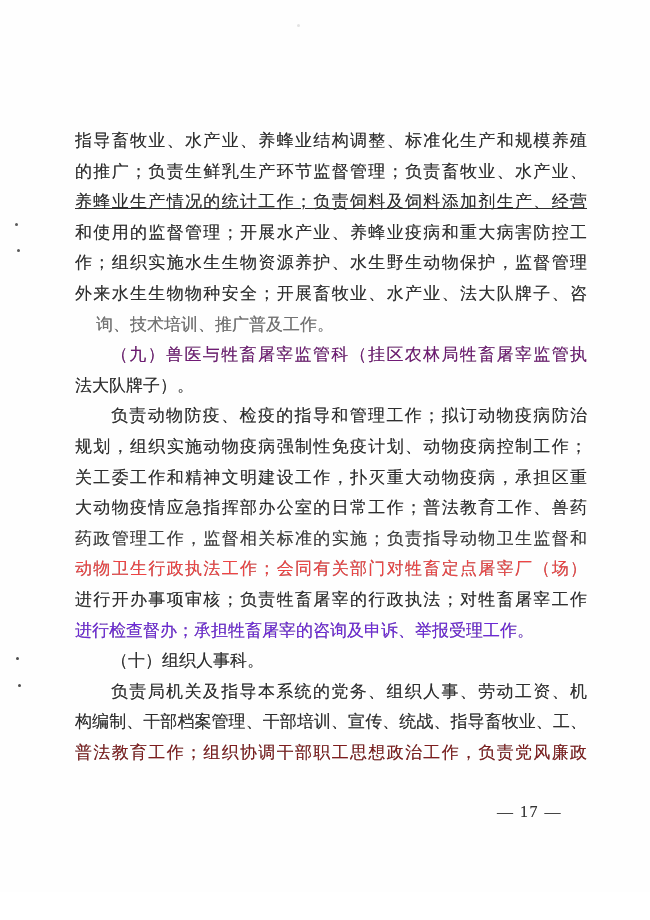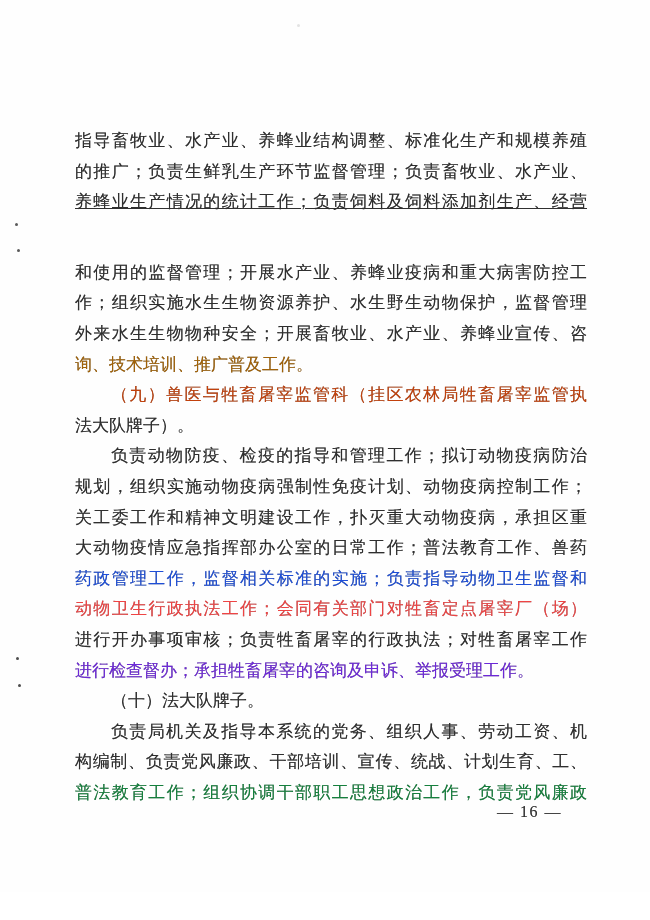--- a/index.html
+++ b/index.html
@@ -64,35 +64,35 @@
       <div class="speck" style="left: 297px; top: 24px; width: 3px; height: 3px; background: rgb(227, 227, 227);"></div>
       <div class="speck" style="left: 15px; top: 223px; width: 3px; height: 3px; background: rgb(90, 90, 90);"></div>
       <div class="speck" style="left: 17px; top: 249px; width: 3px; height: 3px; background: rgb(90, 90, 90);"></div>
       <div class="speck" style="left: 16px; top: 657px; width: 3px; height: 3px; background: rgb(77, 77, 77);"></div>
       <div class="speck" style="left: 18px; top: 684px; width: 3px; height: 3px; background: rgb(77, 77, 77);"></div>
     </div>
   <div class="text-block">
       <div class="line" style="color: rgb(47, 47, 47);">指导畜牧业、水产业、养蜂业结构调整、标准化生产和规模养殖</div>
       <div class="line" style="color: rgb(47, 47, 47);">的推广；负责生鲜乳生产环节监督管理；负责畜牧业、水产业、</div>
       <div class="line" style="color: rgb(47, 47, 47); text-decoration: underline;">养蜂业生产情况的统计工作；负责饲料及饲料添加剂生产、经营</div>
-      <div class="line" style="color: rgb(47, 47, 47); margin-top: 40px;">和使用的监督管理；开展水产业、养蜂业疫病和重大病害防控工</div>
+      <div class="line" style="color: rgb(47, 47, 47);">和使用的监督管理；开展水产业、养蜂业疫病和重大病害防控工</div>
       <div class="line" style="color: rgb(47, 47, 47);">作；组织实施水生生物资源养护、水生野生动物保护，监督管理</div>
-      <div class="line" style="color: rgb(47, 47, 47);">外来水生生物物种安全；开展畜牧业、水产业、养蜂业宣传、咨</div>
-      <div class="line natural" style="color: #a16207;">询、技术培训、推广普及工作。</div>
-      <div class="line indent" style="color: #c2410c;">（九）兽医与牲畜屠宰监管科（挂区农林局牲畜屠宰监管执</div>
+      <div class="line" style="color: rgb(47, 47, 47);">外来水生生物物种安全；开展畜牧业、水产业、法大队牌子、咨</div>
+      <div class="line natural" style="color: #737373; margin-left: 21px;">询、技术培训、推广普及工作。</div>
+      <div class="line indent" style="color: #701a75;">（九）兽医与牲畜屠宰监管科（挂区农林局牲畜屠宰监管执</div>
       <div class="line natural" style="color: rgb(47, 47, 47);">法大队牌子）。</div>
       <div class="line indent" style="color: rgb(47, 47, 47);">负责动物防疫、检疫的指导和管理工作；拟订动物疫病防治</div>
       <div class="line" style="color: rgb(47, 47, 47);">规划，组织实施动物疫病强制性免疫计划、动物疫病控制工作；</div>
       <div class="line" style="color: rgb(47, 47, 47);">关工委工作和精神文明建设工作，扑灭重大动物疫病，承担区重</div>
       <div class="line" style="color: rgb(47, 47, 47);">大动物疫情应急指挥部办公室的日常工作；普法教育工作、兽药</div>
-      <div class="line" style="color: #1d4ed8;">药政管理工作，监督相关标准的实施；负责指导动物卫生监督和</div>
+      <div class="line" style="color: #404040;">药政管理工作，监督相关标准的实施；负责指导动物卫生监督和</div>
       <div class="line" style="color: #ef4444;">动物卫生行政执法工作；会同有关部门对牲畜定点屠宰厂（场）</div>
       <div class="line" style="color: rgb(47, 47, 47);">进行开办事项审核；负责牲畜屠宰的行政执法；对牲畜屠宰工作</div>
       <div class="line natural" style="color: #6d28d9;">进行检查督办；承担牲畜屠宰的咨询及申诉、举报受理工作。</div>
-      <div class="line indent natural" style="color: rgb(47, 47, 47);">（十）法大队牌子。</div>
+      <div class="line indent natural" style="color: rgb(47, 47, 47);">（十）组织人事科。</div>
       <div class="line indent" style="color: rgb(47, 47, 47);">负责局机关及指导本系统的党务、组织人事、劳动工资、机</div>
-      <div class="line" style="color: rgb(47, 47, 47);">构编制、负责党风廉政、干部培训、宣传、统战、计划生育、工、</div>
-      <div class="line" style="color: #15803d;">普法教育工作；组织协调干部职工思想政治工作，负责党风廉政</div>
+      <div class="line" style="color: rgb(47, 47, 47);">构编制、干部档案管理、干部培训、宣传、统战、指导畜牧业、工、</div>
+      <div class="line" style="color: #7f1d1d;">普法教育工作；组织协调干部职工思想政治工作，负责党风廉政</div>
     </div>
   <div class="footer">
-    <span>— 16 —</span>
+    <span>— 17 —</span>
   </div>
 </div>
 
 </body></html>

